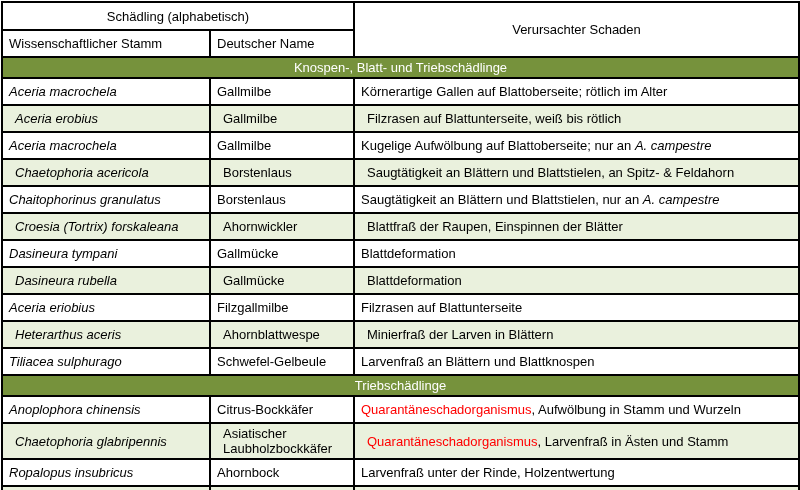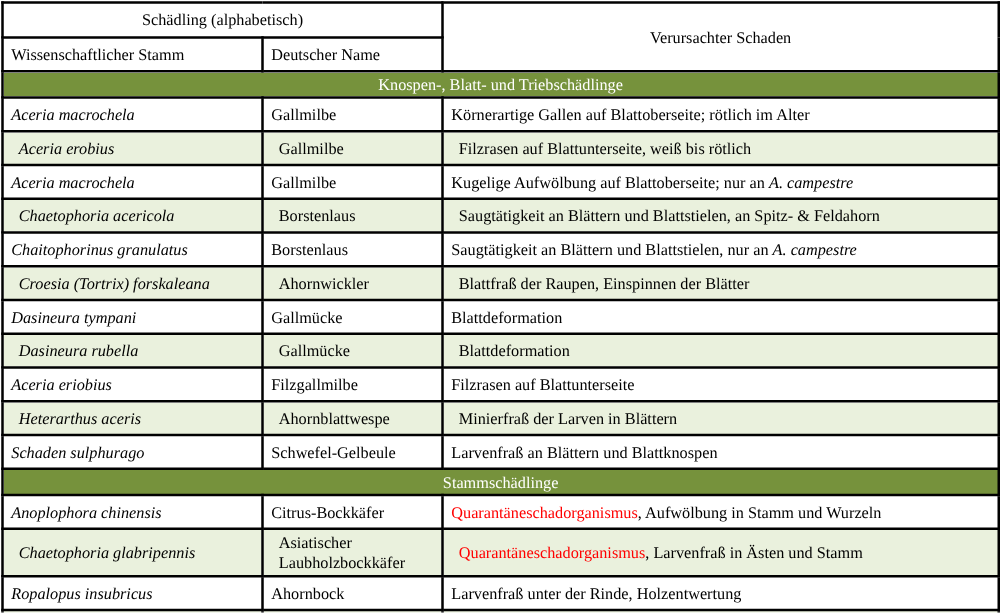--- a/index.html
+++ b/index.html
@@ -26,21 +26,20 @@
   table.pest-table col.c2 { width: 144px; }
   table.pest-table col.c3 { width: 445px; }
   table.pest-table th,
   table.pest-table td {
     border: 2px solid var(--border-color, #000000);
     padding: 2px 6px;
     vertical-align: middle;
     font-weight: normal;
     text-align: left;
     overflow: hidden;
-    font-family: Liberation Serif, serif;
   }
   tr.header-group th {
     height: 22px;
     text-align: center;
   }
   tr.header-cols th {
     height: 21px;
   }
   th.damage-head {
     text-align: center;
@@ -128,26 +127,26 @@
           <td class="sci-cell">Aceria eriobius</td>
           <td>Filzgallmilbe</td>
           <td><span>Filzrasen auf Blattunterseite</span></td>
         </tr>
         <tr class="data-row alt">
           <td class="sci-cell">Heterarthus aceris</td>
           <td>Ahornblattwespe</td>
           <td><span>Minierfraß der Larven in Blättern</span></td>
         </tr>
         <tr class="data-row">
-          <td class="sci-cell">Schaden sulphurago</td>
+          <td class="sci-cell">Tiliacea sulphurago</td>
           <td>Schwefel-Gelbeule</td>
           <td><span>Larvenfraß an Blättern und Blattknospen</span></td>
         </tr>
         <tr class="band-row">
-          <td colspan="3">Stammschädlinge</td>
+          <td colspan="3">Triebschädlinge</td>
         </tr>
         <tr class="data-row">
           <td class="sci-cell">Anoplophora chinensis</td>
           <td>Citrus-Bockkäfer</td>
           <td><span class="seg-red">Quarantäneschadorganismus</span><span>, Aufwölbung in Stamm und Wurzeln</span></td>
         </tr>
         <tr class="data-row alt">
           <td class="sci-cell">Chaetophoria glabripennis</td>
           <td>Asiatischer Laubholzbockkäfer</td>
           <td><span class="seg-red">Quarantäneschadorganismus</span><span>, Larvenfraß in Ästen und Stamm</span></td>

